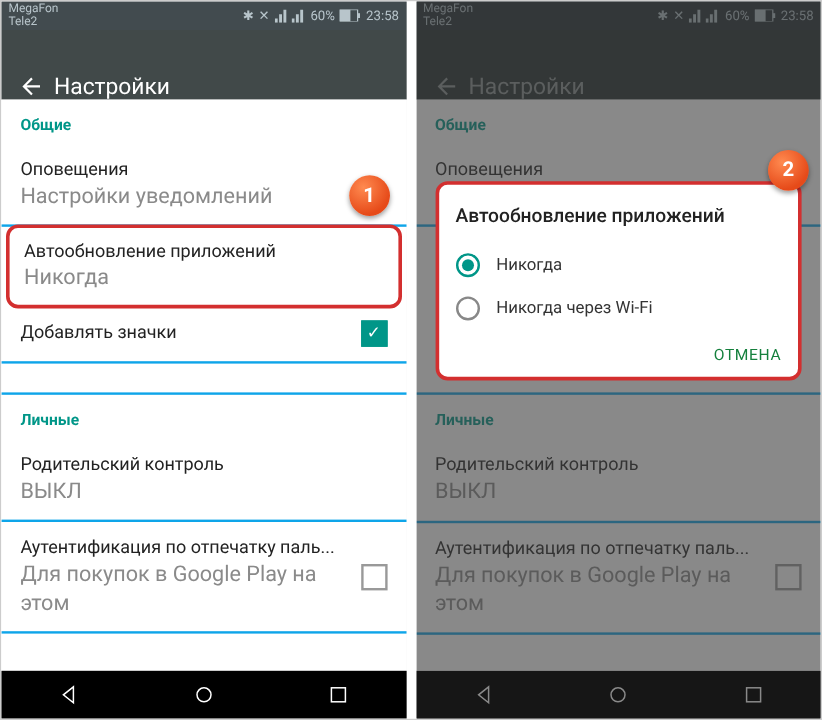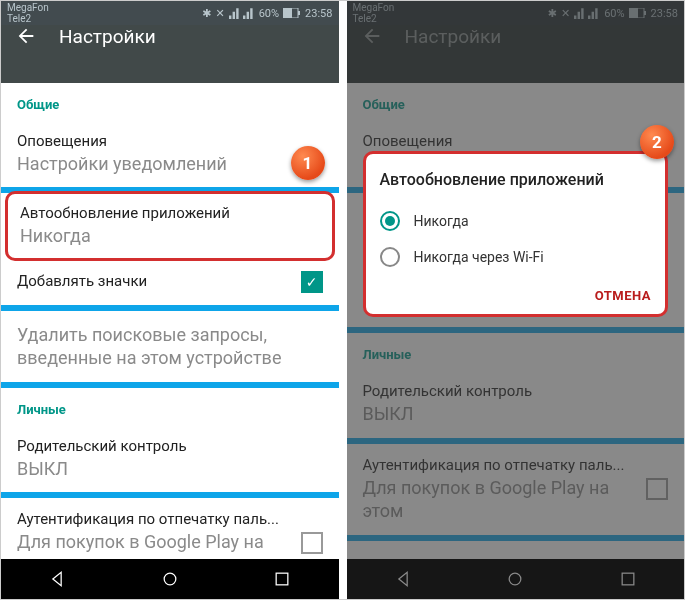--- a/index.html
+++ b/index.html
@@ -4,46 +4,46 @@
 <style>
 *{margin:0;padding:0;box-sizing:border-box;font-family:Roboto,Arial,sans-serif}
 body{width:685px;height:600px;background:#fff;position:relative;border:1px solid #ccc}
 .phones{display:flex;gap:8px;padding:0;height:100%}
 .phone{flex:1;background:#f5f5f5;display:flex;flex-direction:column;position:relative;overflow:hidden}
 .statusbar{height:24px;background:#424b4f;display:flex;align-items:center;padding:0 6px;color:#b8c5cb;font-size:11px;justify-content:space-between}
 .statusbar-left{font-size:10px}
 .statusbar-right{display:flex;align-items:center;gap:4px}
 .signal-icons{display:flex;gap:2px;align-items:center}
 .signal-icons svg{width:12px;height:12px}
-.appbar{height:58px;background:#414949;display:flex;align-items:flex-start;padding:0 14px;color:#fff;gap:22px}
+.appbar{height:58px;background:#414949;display:flex;align-items:flex-end;padding:0 14px;color:#fff;gap:8px}
 .appbar-title{font-size:19px;font-weight:400}
 .content{flex:1;background:#fff;overflow:hidden}
 .section-header{padding:14px 16px 8px;color:#009688;font-size:13px;font-weight:700}
-.item{padding:12px 16px;border-bottom:6px solid #0ea5e9}
+.item{padding:12px 16px;border-bottom:2px solid #0ea5e9}
 .item-title{font-size:15px;color:#222;margin-bottom:2px}
 .item-sub{font-size:18px;color:#8a8a8a;line-height:1.3}
 .item-row{display:flex;align-items:center;justify-content:center}
 .checkbox{width:22px;height:22px;border:2px solid #009688;background:#009688;display:flex;align-items:center;justify-content:center;color:#fff;font-size:14px}
 .checkbox.empty{background:#fff;border-color:#999}
 .navbar{height:40px;background:#000;display:flex;align-items:center;justify-content:space-around}
 .navbar svg{width:20px;height:20px;fill:#fff}
 .highlight{border:3px solid #d32f2f;border-radius:10px;margin:-2px 4px;padding:10px 12px!important}
 .badge{position:absolute;width:34px;height:34px;border-radius:50%;background:radial-gradient(circle at 35% 30%,#ff8a50,#e64a19 70%);display:flex;align-items:center;justify-content:center;color:#fff;font-weight:700;font-size:17px;box-shadow:0 2px 4px rgba(0,0,0,.4);z-index:20}
 .overlay{position:absolute;inset:0;background:rgba(40,40,40,.55)}
 .dim .appbar-title{color:#9aa1a1}
 .dim .content{filter:opacity(.85)}
 .dialog{position:absolute;left:16px;right:16px;top:150px;background:#fff;border:3px solid #d32f2f;border-radius:10px;padding:16px 14px 10px;z-index:10}
 .dialog-title{font-size:16px;font-weight:500;color:#222;margin-bottom:14px}
 .radio-row{display:flex;align-items:center;gap:14px;padding:8px 0}
 .radio{width:20px;height:20px;border-radius:50%;border:2px solid #888;flex-shrink:0;display:flex;align-items:center;justify-content:center}
 .radio.checked{border-color:#009688}
 .radio.checked::after{content:"";width:10px;height:10px;border-radius:50%;background:#009688}
 .radio-label{font-size:14px;color:#333;line-height:1.3}
 .dialog-actions{text-align:right;padding-top:10px}
-.dialog-cancel{color:#b91c1c;font-size:13px;font-weight:700;letter-spacing:.5px}
+.dialog-cancel{color:#15803d;font-size:13px;font-weight:400;letter-spacing:.5px}
 .item-flex{flex:1;padding-right:10px}
 </style>
 </head>
 <body>
 
 <div class="phones">
 
   <div class="phone">
     <div class="statusbar">
       <div class="statusbar-left">
@@ -86,21 +86,20 @@
         <div class="item-title">Автообновление приложений</div>
         <div class="item-sub">Никогда</div>
       </div>
       <div class="item item-row">
         <div class="item-flex">
           <div class="item-title">Добавлять значки</div>
         </div>
         <div class="checkbox">✓</div>
       </div>
       <div class="item">
-        <div class="item-sub">Удалить поисковые запросы, введенные на этом устройстве</div>
       </div>
       <div class="section-header">Личные</div>
       <div class="item">
         <div class="item-title">Родительский контроль</div>
         <div class="item-sub">ВЫКЛ</div>
       </div>
       <div class="item item-row">
         <div class="item-flex">
           <div class="item-title">Аутентификация по отпечатку паль...</div>
           <div class="item-sub">Для покупок в Google Play на этом</div>

